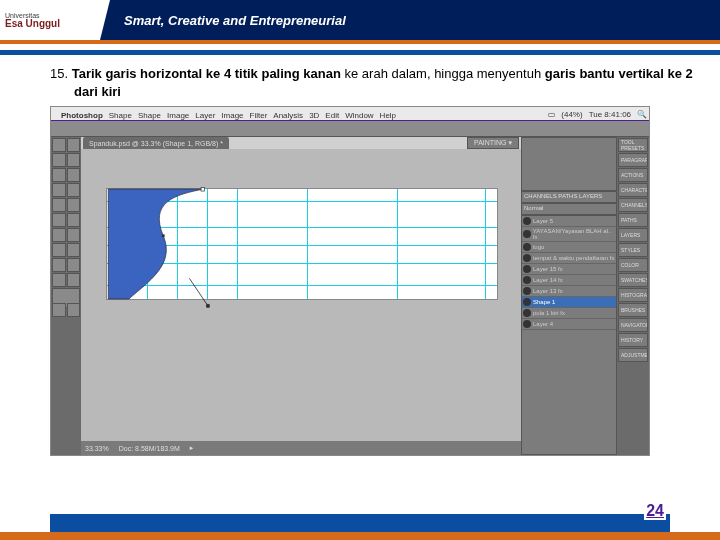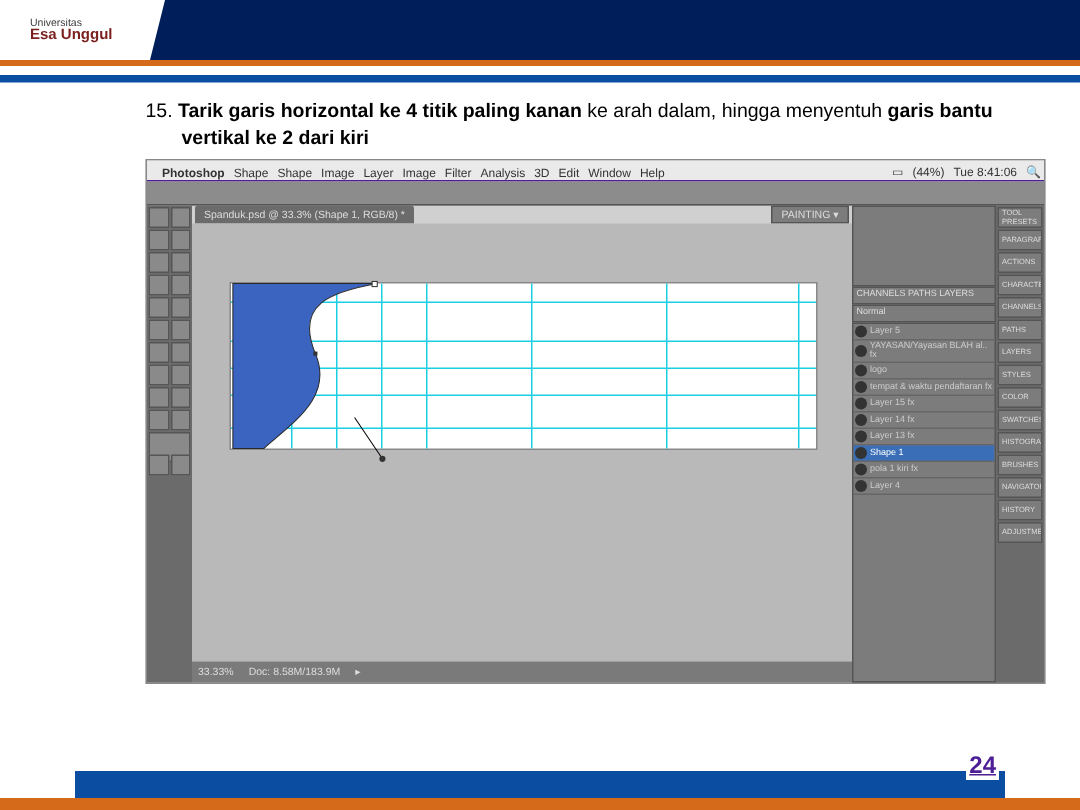--- a/index.html
+++ b/index.html
@@ -1,27 +1,27 @@
 <!DOCTYPE html>
 <html><head>
 <meta charset="utf-8">
 <style>
   * { margin:0; padding:0; box-sizing:border-box; }
   body { width:720px; height:540px; background:#fff; font-family:Arial,Helvetica,sans-serif; font-size:10px; color:#000; overflow:hidden; position:relative;}
   
   .topbar { height:40px; background:#001f5a; display:flex; align-items:center; position:relative;}
-  .logo-box { width:100px; height:40px; background:#fff; display:flex; align-items:center; justify-content:flex-start; padding-left:20px; position:relative;}
+  .logo-box { width:100px; height:40px; background:#fff; display:flex; align-items:center; justify-content:flex-start; padding-left:5px; position:relative;}
   .logo-box::after{content:""; position:absolute; right:-10px; top:0; width:0;height:0;border-top:40px solid #fff; border-right:10px solid transparent;}
   .logo-text { font-size:10px; color:#7a1e1e; font-weight:bold; line-height:1;}
   .logo-sub{ font-size:7px; color:#3b3b3b;}
   .tagline { color:#fff; font-style:italic; font-weight:bold; font-size:13px; margin-left:24px;}
   .orangebar { height:4px; background:#d46a1a;}
   .bluerule { height:5px; background:#0b4da0; margin-top:6px;}
   
-  .content { padding:10px 16px 0 50px;margin-left:47px; }
+  .content { padding:10px 16px 0 50px; }
   .step { font-size:13px; line-height:1.35; text-indent:-24px; padding-left:24px;}
   .step .bold{font-weight:bold;}
   
   .shot { margin-top:6px; width:600px; height:350px; background:#d0d0d0; border:1px solid #888; position:relative; font-size:8px;}
   .mac-menubar{height:14px; background:#eaeaea; display:flex; align-items:flex-end; padding:0 4px; gap:6px; color:#333; border-bottom:1px solid #4c1d95;}
   .mac-menubar span{font-size:8px;}
   .mac-right{position:absolute; right:2px; top:0; height:14px; display:flex; align-items:center; gap:6px; font-size:8px; color:#333;}
   .apptoolbar{position:absolute; top:14px; left:0; right:0; height:16px; background:#8c8c8c; border-bottom:1px solid #555;}
   .doc-tab{position:absolute; top:30px; left:32px; height:12px; background:#6b6b6b; color:#ddd; font-size:7px; padding:0 6px; display:flex; align-items:center; border-radius:2px 2px 0 0;}
   
@@ -52,20 +52,21 @@
 </head>
 <body>
 
 <div class="topbar">
   <div class="logo-box">
     <div>
       <div class="logo-sub">Universitas</div>
       <div class="logo-text">Esa Unggul</div>
     </div>
   </div>
+  <div class="tagline">Smart, Creative and Entrepreneurial</div>
 </div>
 <div class="orangebar"></div>
 <div class="bluerule"></div>
 
 <div class="content">
   <p class="step">
     <span>15. </span><span class="bold">Tarik garis horizontal ke 4 titik paling kanan </span><span>ke arah dalam, hingga menyentuh </span><span class="bold">garis bantu vertikal ke 2 dari kiri</span>
   </p>
 
   <div class="shot">

